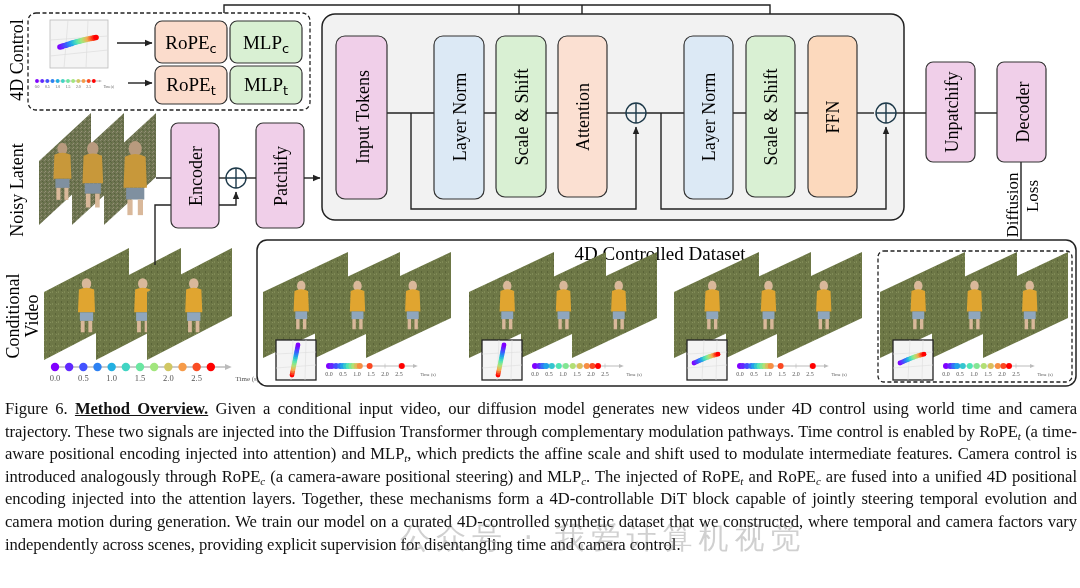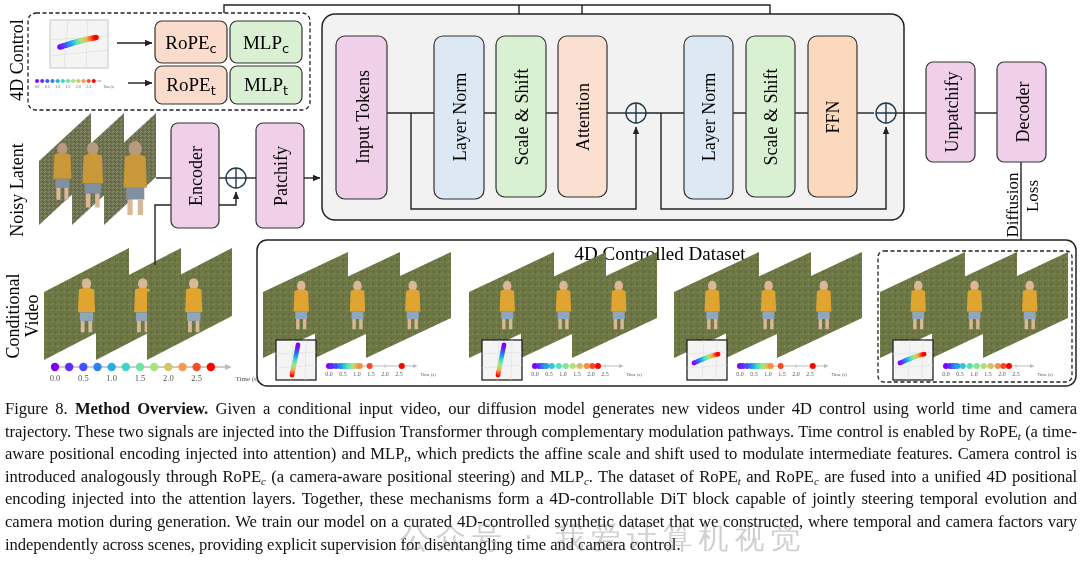--- a/index.html
+++ b/index.html
@@ -1,20 +1,20 @@
 <!DOCTYPE html>
 <html><head>
 <meta charset="utf-8">
 <style>
   html, body { margin:0; padding:0; background:#fff; }
   body { width:1080px; height:588px; position:relative; overflow:hidden; font-family:"Liberation Serif", serif; color:#111; }
   #figure { position:absolute; left:0; top:0; width:1080px; height:392px; }
   svg text { font-family:"Liberation Serif", serif; }
   .caption { position:absolute; left:5px; top:398px; width:1072px; font-size:16.6px; line-height:22.6px; text-align:justify; text-align-last:left; letter-spacing:-0.05px; }
-  .caption b { font-weight:bold; }
+  .caption b { font-weight:bold;text-decoration:underline; }
   .math { font-family:"Liberation Serif", serif; }
   .math sub { font-style:italic; font-size:11px; vertical-align:-3px; line-height:0; }
   .watermark { position:absolute; left:400px; top:518px; font-family:"DejaVu Sans", sans-serif; font-size:30px; color:rgba(120,120,120,0.35); letter-spacing:6px; pointer-events:none; white-space:nowrap; }
 </style>
 </head>
 <body>
 
 <svg id="figure" viewBox="0 0 1080 392" xmlns="http://www.w3.org/2000/svg">
   <defs>
     <marker id="arr" markerWidth="8" markerHeight="8" refX="7" refY="4" orient="auto" markerUnits="userSpaceOnUse">
@@ -591,27 +591,27 @@
           <text x="988" y="376" text-anchor="middle" font-size="6" fill="#555" font-family="DejaVu Sans, sans-serif">1.5</text>
           <text x="1002" y="376" text-anchor="middle" font-size="6" fill="#555" font-family="DejaVu Sans, sans-serif">2.0</text>
           <text x="1016" y="376" text-anchor="middle" font-size="6" fill="#555" font-family="DejaVu Sans, sans-serif">2.5</text>
           <text x="1037.5" y="376" font-size="4.5" fill="#555" font-family="DejaVu Sans, sans-serif">Time (s)</text>
         </g>
       </g>
     </g>
 </svg>
 
 <div class="caption">
-  <span>Figure 8.</span>
+  <span>Figure 6.</span>
   <b>Method Overview.</b>
   <span>Given a conditional input video, our diffusion model generates new videos under 4D control using world time and camera trajectory. These two signals are injected into the Diffusion Transformer through complementary modulation pathways. Time control is enabled by</span>
   <span class="math"><span>RoPE</span><sub>t</sub></span>
   <span>(a time-aware positional encoding injected into attention) and</span>
   <span class="math"><span>MLP</span><sub>t</sub></span><span>, which predicts the affine scale and shift used to modulate intermediate features. Camera control is introduced analogously through</span>
   <span class="math"><span>RoPE</span><sub>c</sub></span>
   <span>(a camera-aware positional steering) and</span>
-  <span class="math"><span>MLP</span><sub>c</sub></span><span>. The dataset of</span>
+  <span class="math"><span>MLP</span><sub>c</sub></span><span>. The injected of</span>
   <span class="math"><span>RoPE</span><sub>t</sub></span>
   <span>and</span>
   <span class="math"><span>RoPE</span><sub>c</sub></span>
   <span>are fused into a unified 4D positional encoding injected into the attention layers. Together, these mechanisms form a 4D-controllable DiT block capable of jointly steering temporal evolution and camera motion during generation. We train our model on a curated 4D-controlled synthetic dataset that we constructed, where temporal and camera factors vary independently across scenes, providing explicit supervision for disentangling time and camera control.</span>
 </div>
 <div class="watermark">公众号 · 我爱计算机视觉</div>
 
 </body></html>

